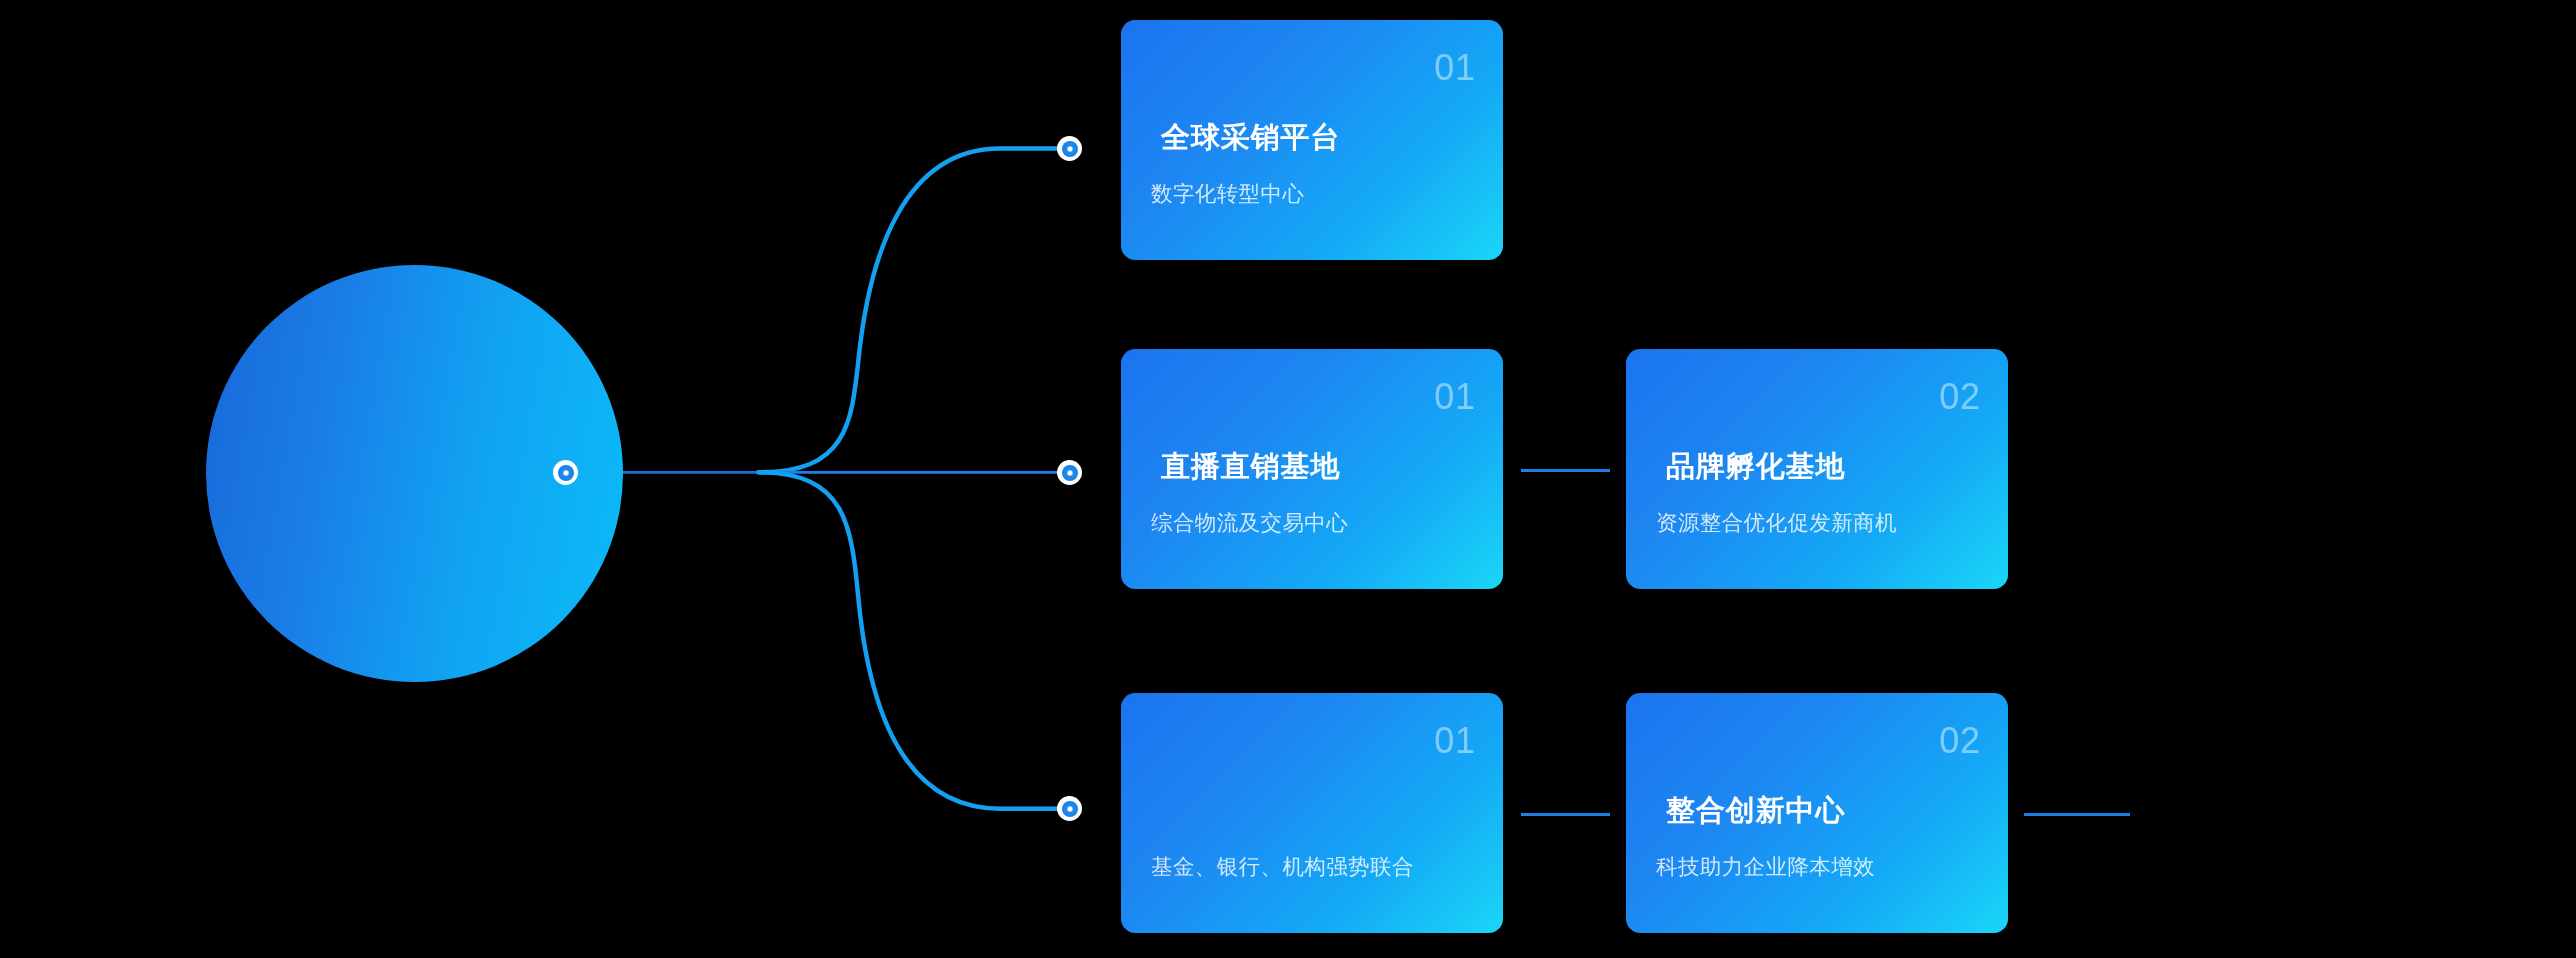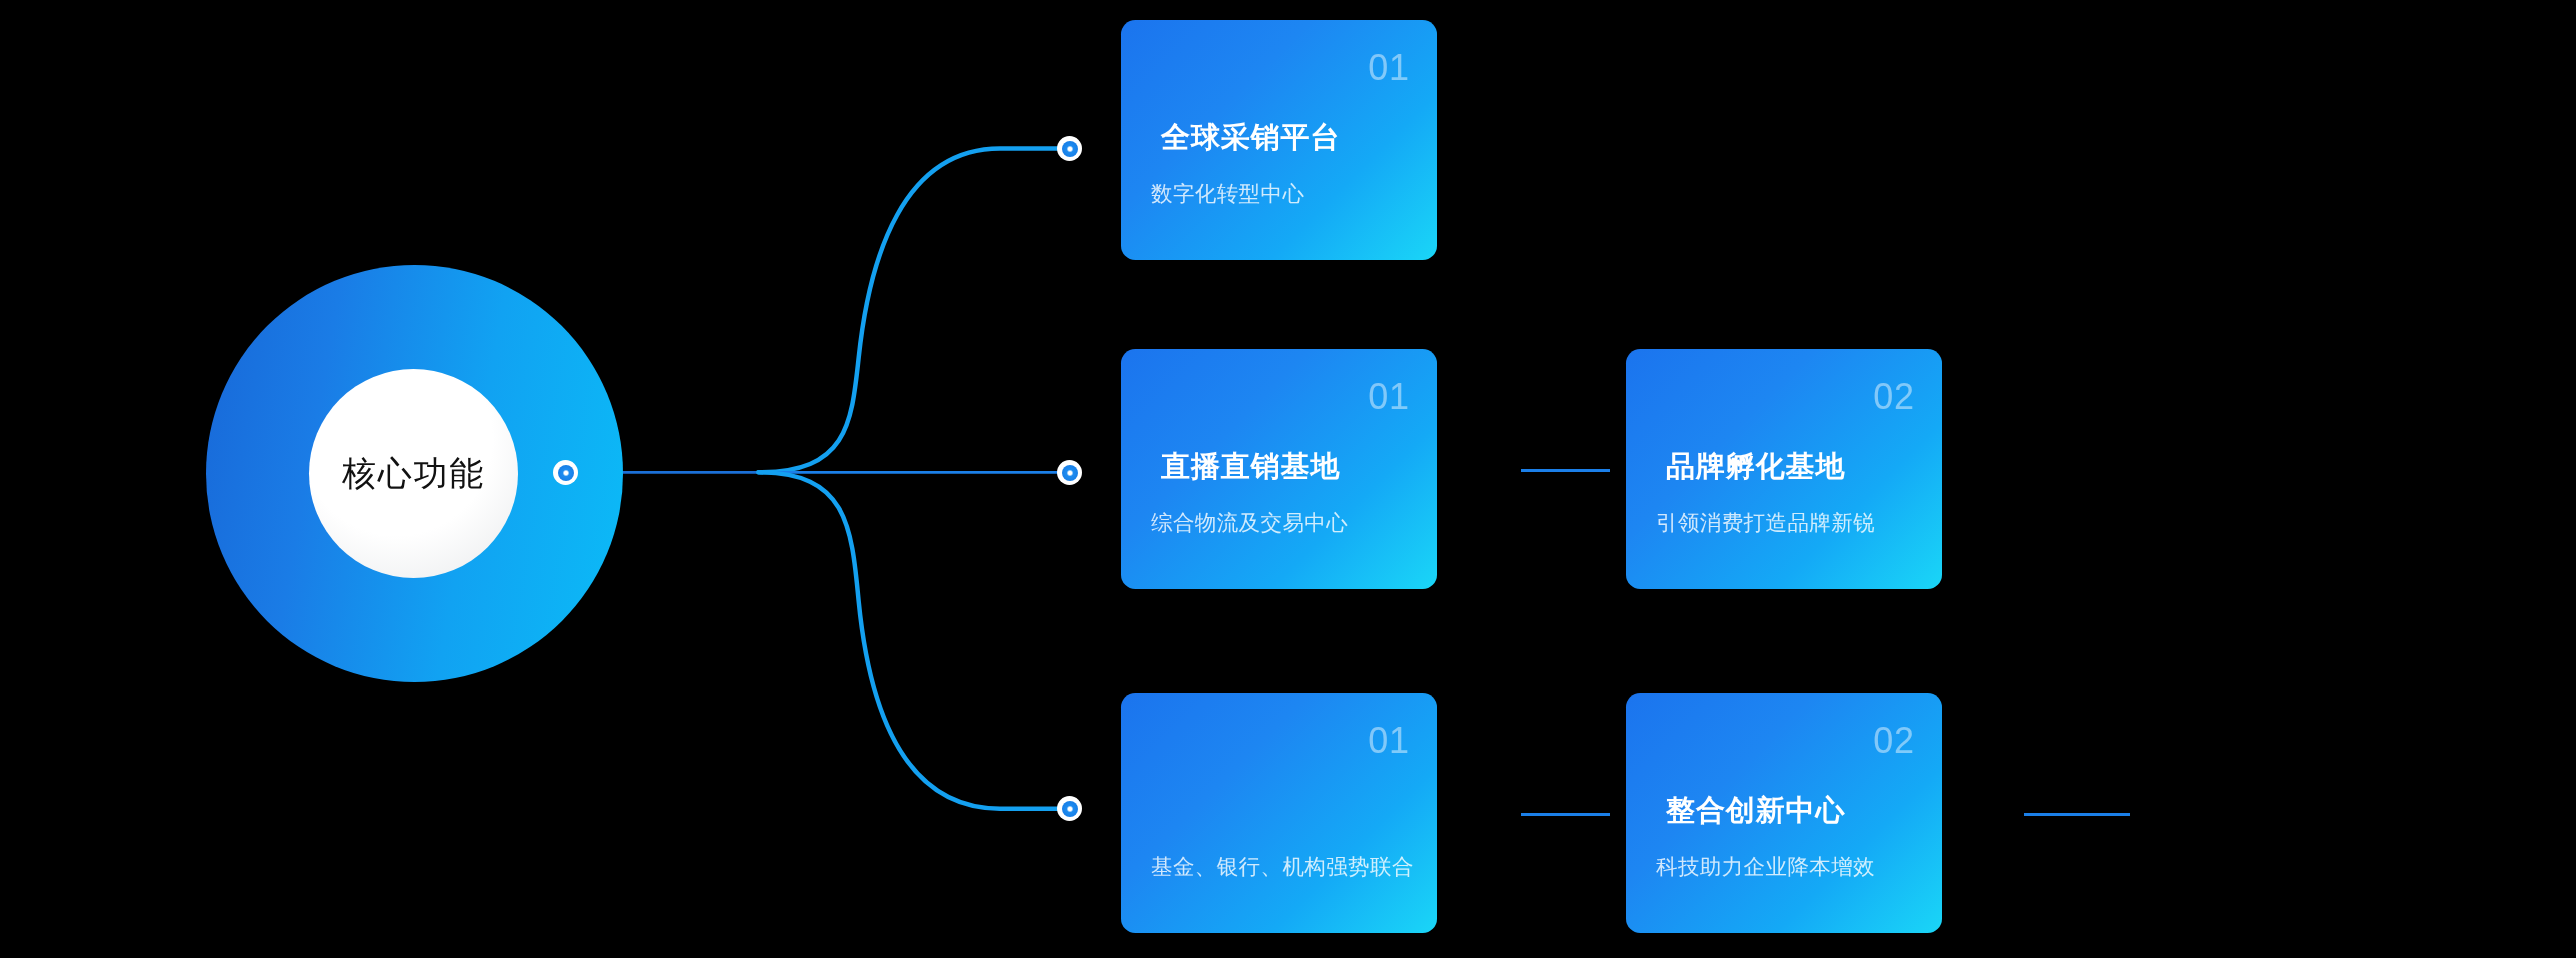--- a/index.html
+++ b/index.html
@@ -81,21 +81,21 @@
     background: radial-gradient(circle at 50% 50%, #ffffff 0%, #ffffff 16%, #1e8cf0 30%, #1375e0 100%);
   }
   .dot-hub   { left: 553px;  top: 460px; }
   .dot-r1    { left: 1057px; top: 136px; }
   .dot-r2    { left: 1057px; top: 460px; }
   .dot-r3    { left: 1057px; top: 796px; }
 
   
   .card {
     position: absolute;
-    width: 316px;
+    width: 382px;
     height: 240px;
     border-radius: 14.3px;
     background: linear-gradient(135deg, #1b74ee 0%, #1d86f2 34%, #14a9f6 70%, #1ad6f7 100%);
     box-sizing: border-box;
     padding: 0 30px;
   }
   .card .num {
     position: absolute;
     right: 27px;
     top: 30px;
@@ -154,23 +154,20 @@
     <path d="M 640 528 L 848 528" fill="none" stroke="#1b6fd6" stroke-width="3"></path>
 
     <path d="M 848 528 C 946 528 952 476 960 400 C 972 286 1010 166 1118 166 L 1196 166" fill="none" stroke="#14a0f0" stroke-width="5" stroke-linecap="round"></path>
 
     <path d="M 848 528 L 1196 528" fill="none" stroke="#1b7fe8" stroke-width="3"></path>
 
     <path d="M 848 528 C 946 528 952 586 960 672 C 972 794 1010 904 1118 904 L 1196 904" fill="none" stroke="#14a0f0" stroke-width="5" stroke-linecap="round"></path>
   </svg>
 
   <div class="hub-outer"></div>
-  <div class="hub-inner">
-    <span class="hub-label">核心功能</span>
-  </div>
 
   <div class="dot dot-hub">
       <i></i>
     </div>
   <div class="dot dot-r1">
       <i></i>
     </div>
   <div class="dot dot-r2">
       <i></i>
     </div>
@@ -189,21 +186,21 @@
   </div>
 
   <div class="card r2c1">
     <span class="num">01</span>
     <span class="title">直播直销基地</span>
     <span class="sub">综合物流及交易中心</span>
   </div>
   <div class="card r2c2">
     <span class="num">02</span>
     <span class="title">品牌孵化基地</span>
-    <span class="sub">引领消费打造品牌新锐</span>
+    <span class="sub">资源整合优化促发新商机</span>
   </div>
 
   <div class="card r3c1">
     <span class="num">01</span>
     <span class="sub">基金、银行、机构强势联合</span>
   </div>
   <div class="card r3c2">
     <span class="num">02</span>
     <span class="title">整合创新中心</span>
     <span class="sub">科技助力企业降本增效</span>

